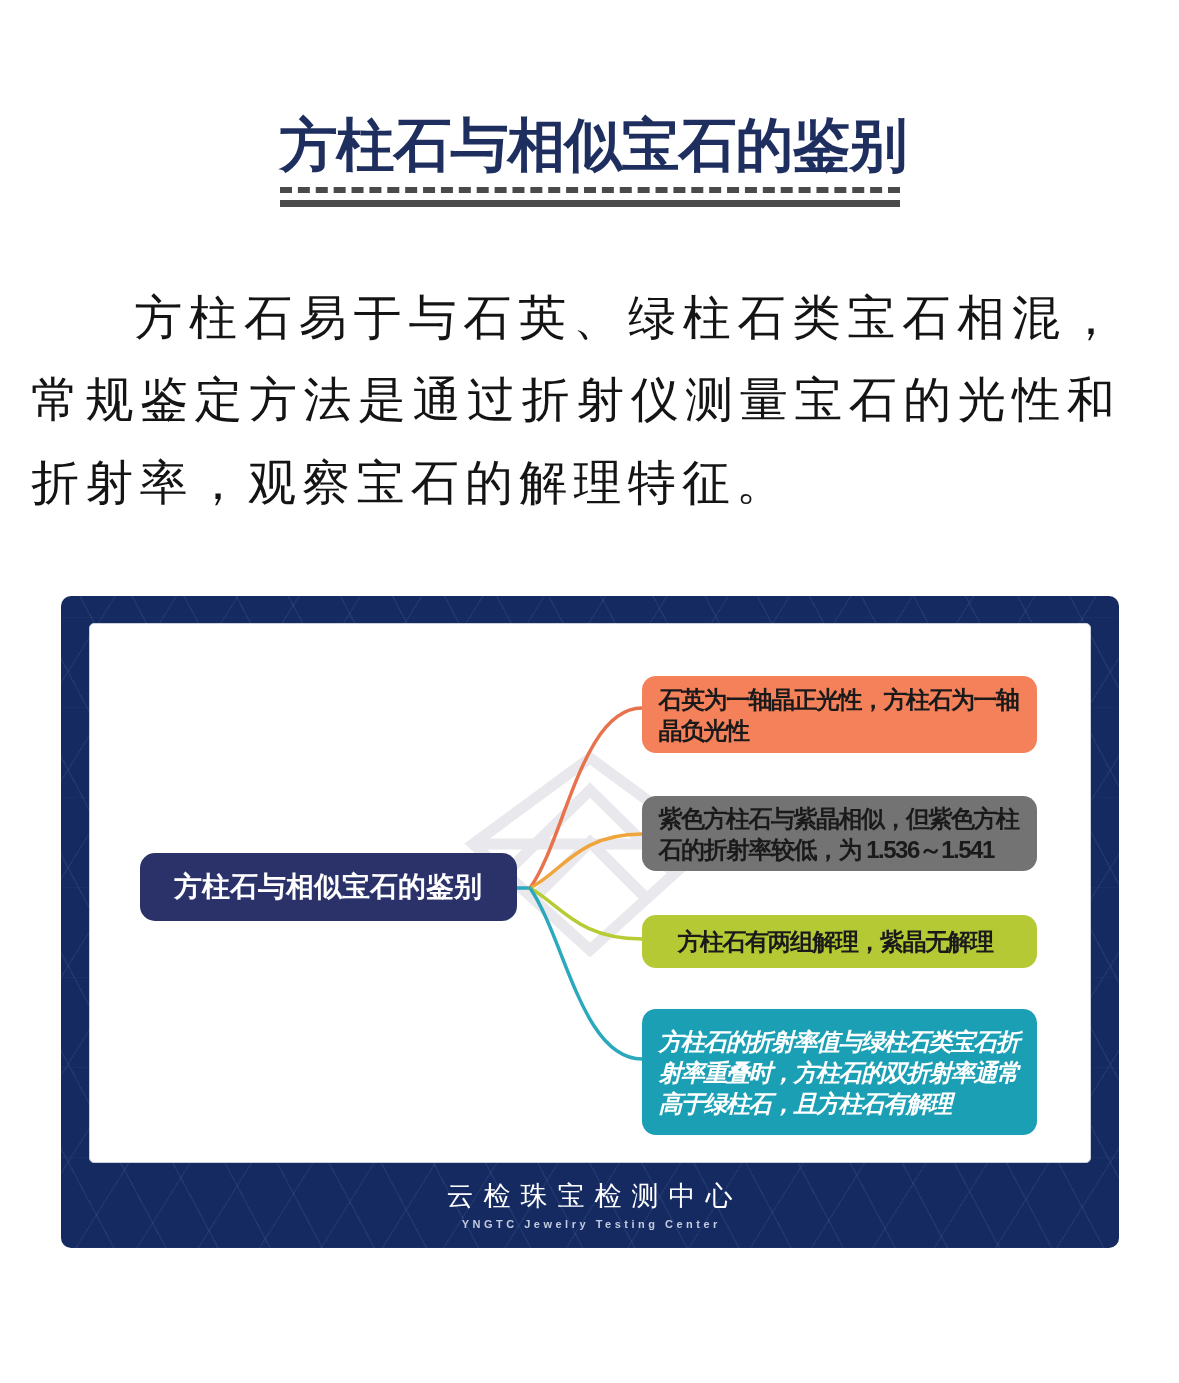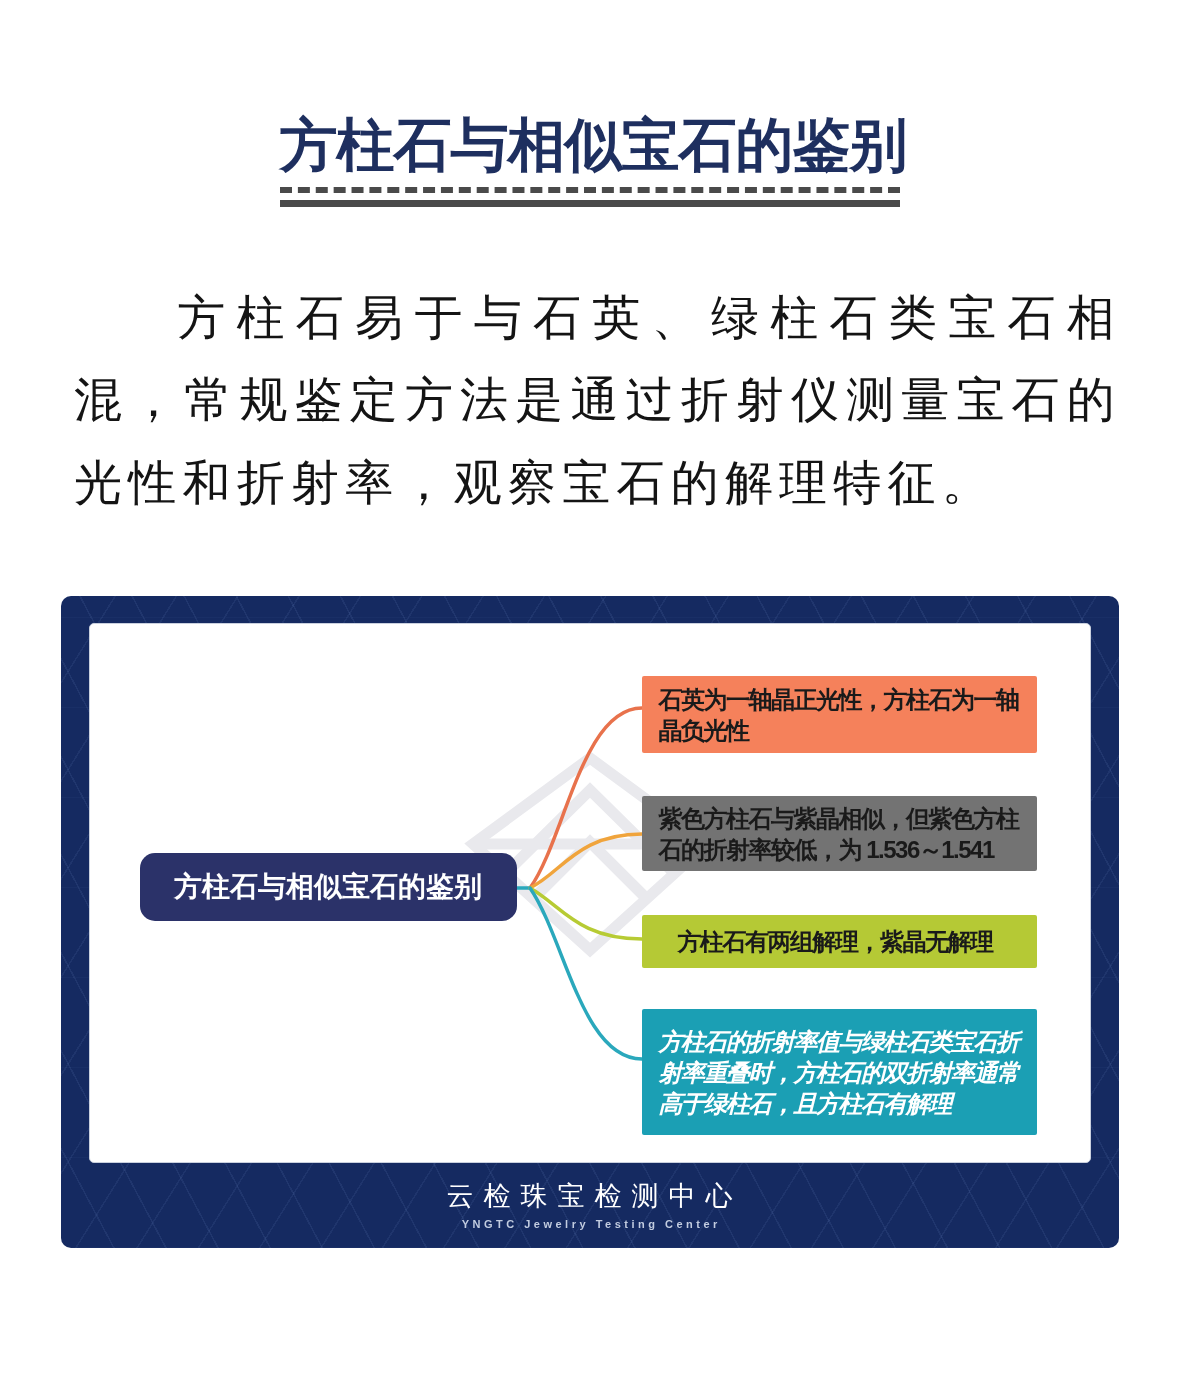--- a/index.html
+++ b/index.html
@@ -32,21 +32,21 @@
   }
   .rule-solid {
     margin-top: 7px;
     height: 7px;
     background: #4a4a4a;
   }
 
   
   .intro {
     margin: 70px 0 0;
-    padding: 0 58px 0 74px;
+    padding: 0 58px 0 31px;
     font-size: 48px;
     line-height: 1.72;
     letter-spacing: 0.13em;
     color: #141414;
     text-align: justify;
     text-indent: 2.15em;
   }
 
   
   .figure-panel {
@@ -109,21 +109,21 @@
     justify-content: center;
     z-index: 2;
     font-size: 28px;
     font-weight: bold;
     white-space: nowrap;
   }
   .branch-box {
     position: absolute;
     left: 552px;
     width: 395px;
-    border-radius: 2px;
+    border-radius: 14px;
     display: flex;
     align-items: center;
     padding: 0 17px;
     z-index: 2;
   }
   .branch-box span {
     font-size: 24px;
     font-weight: bold;
     letter-spacing: -1.5px;
     line-height: 1.3;

